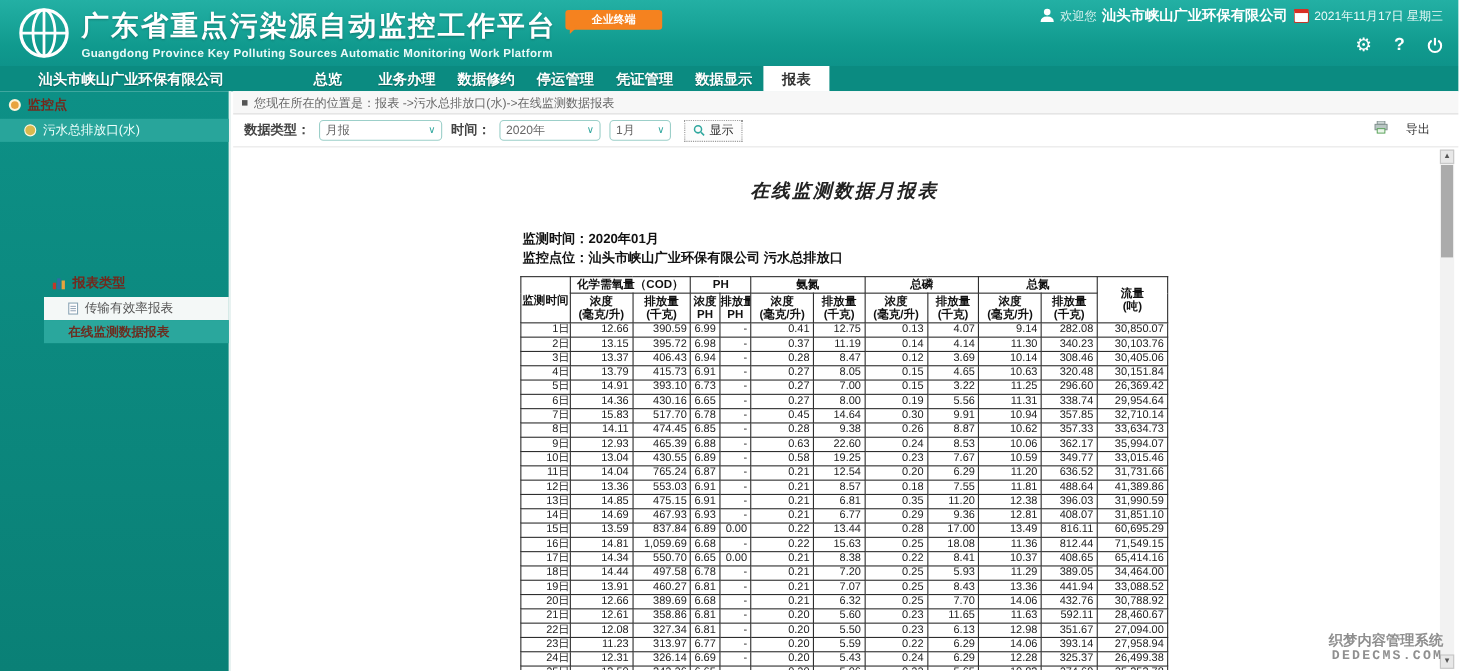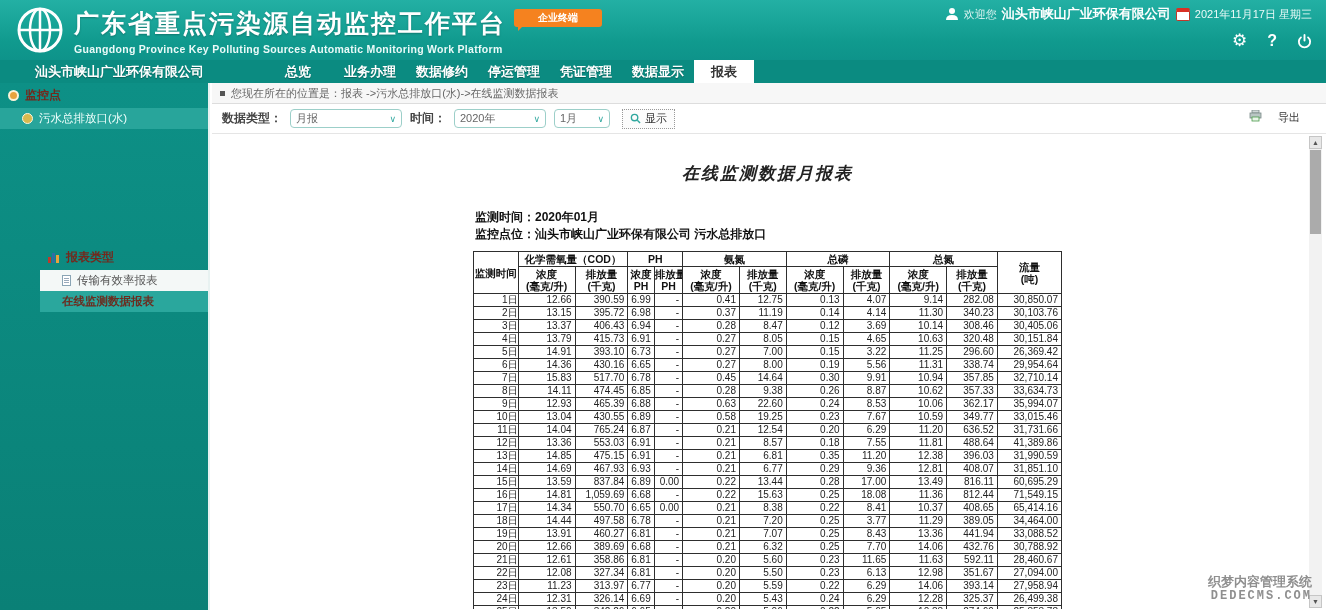--- a/index.html
+++ b/index.html
@@ -558,21 +558,21 @@
             </tr>
             <tr>
               <td class="day">18日</td>
               <td>14.44</td>
               <td>497.58</td>
               <td>6.78</td>
               <td>-</td>
               <td>0.21</td>
               <td>7.20</td>
               <td>0.25</td>
-              <td>3.77</td>
+              <td>5.93</td>
               <td>11.29</td>
               <td>389.05</td>
               <td>34,464.00</td>
             </tr>
             <tr>
               <td class="day">19日</td>
               <td>13.91</td>
               <td>460.27</td>
               <td>6.81</td>
               <td>-</td>

